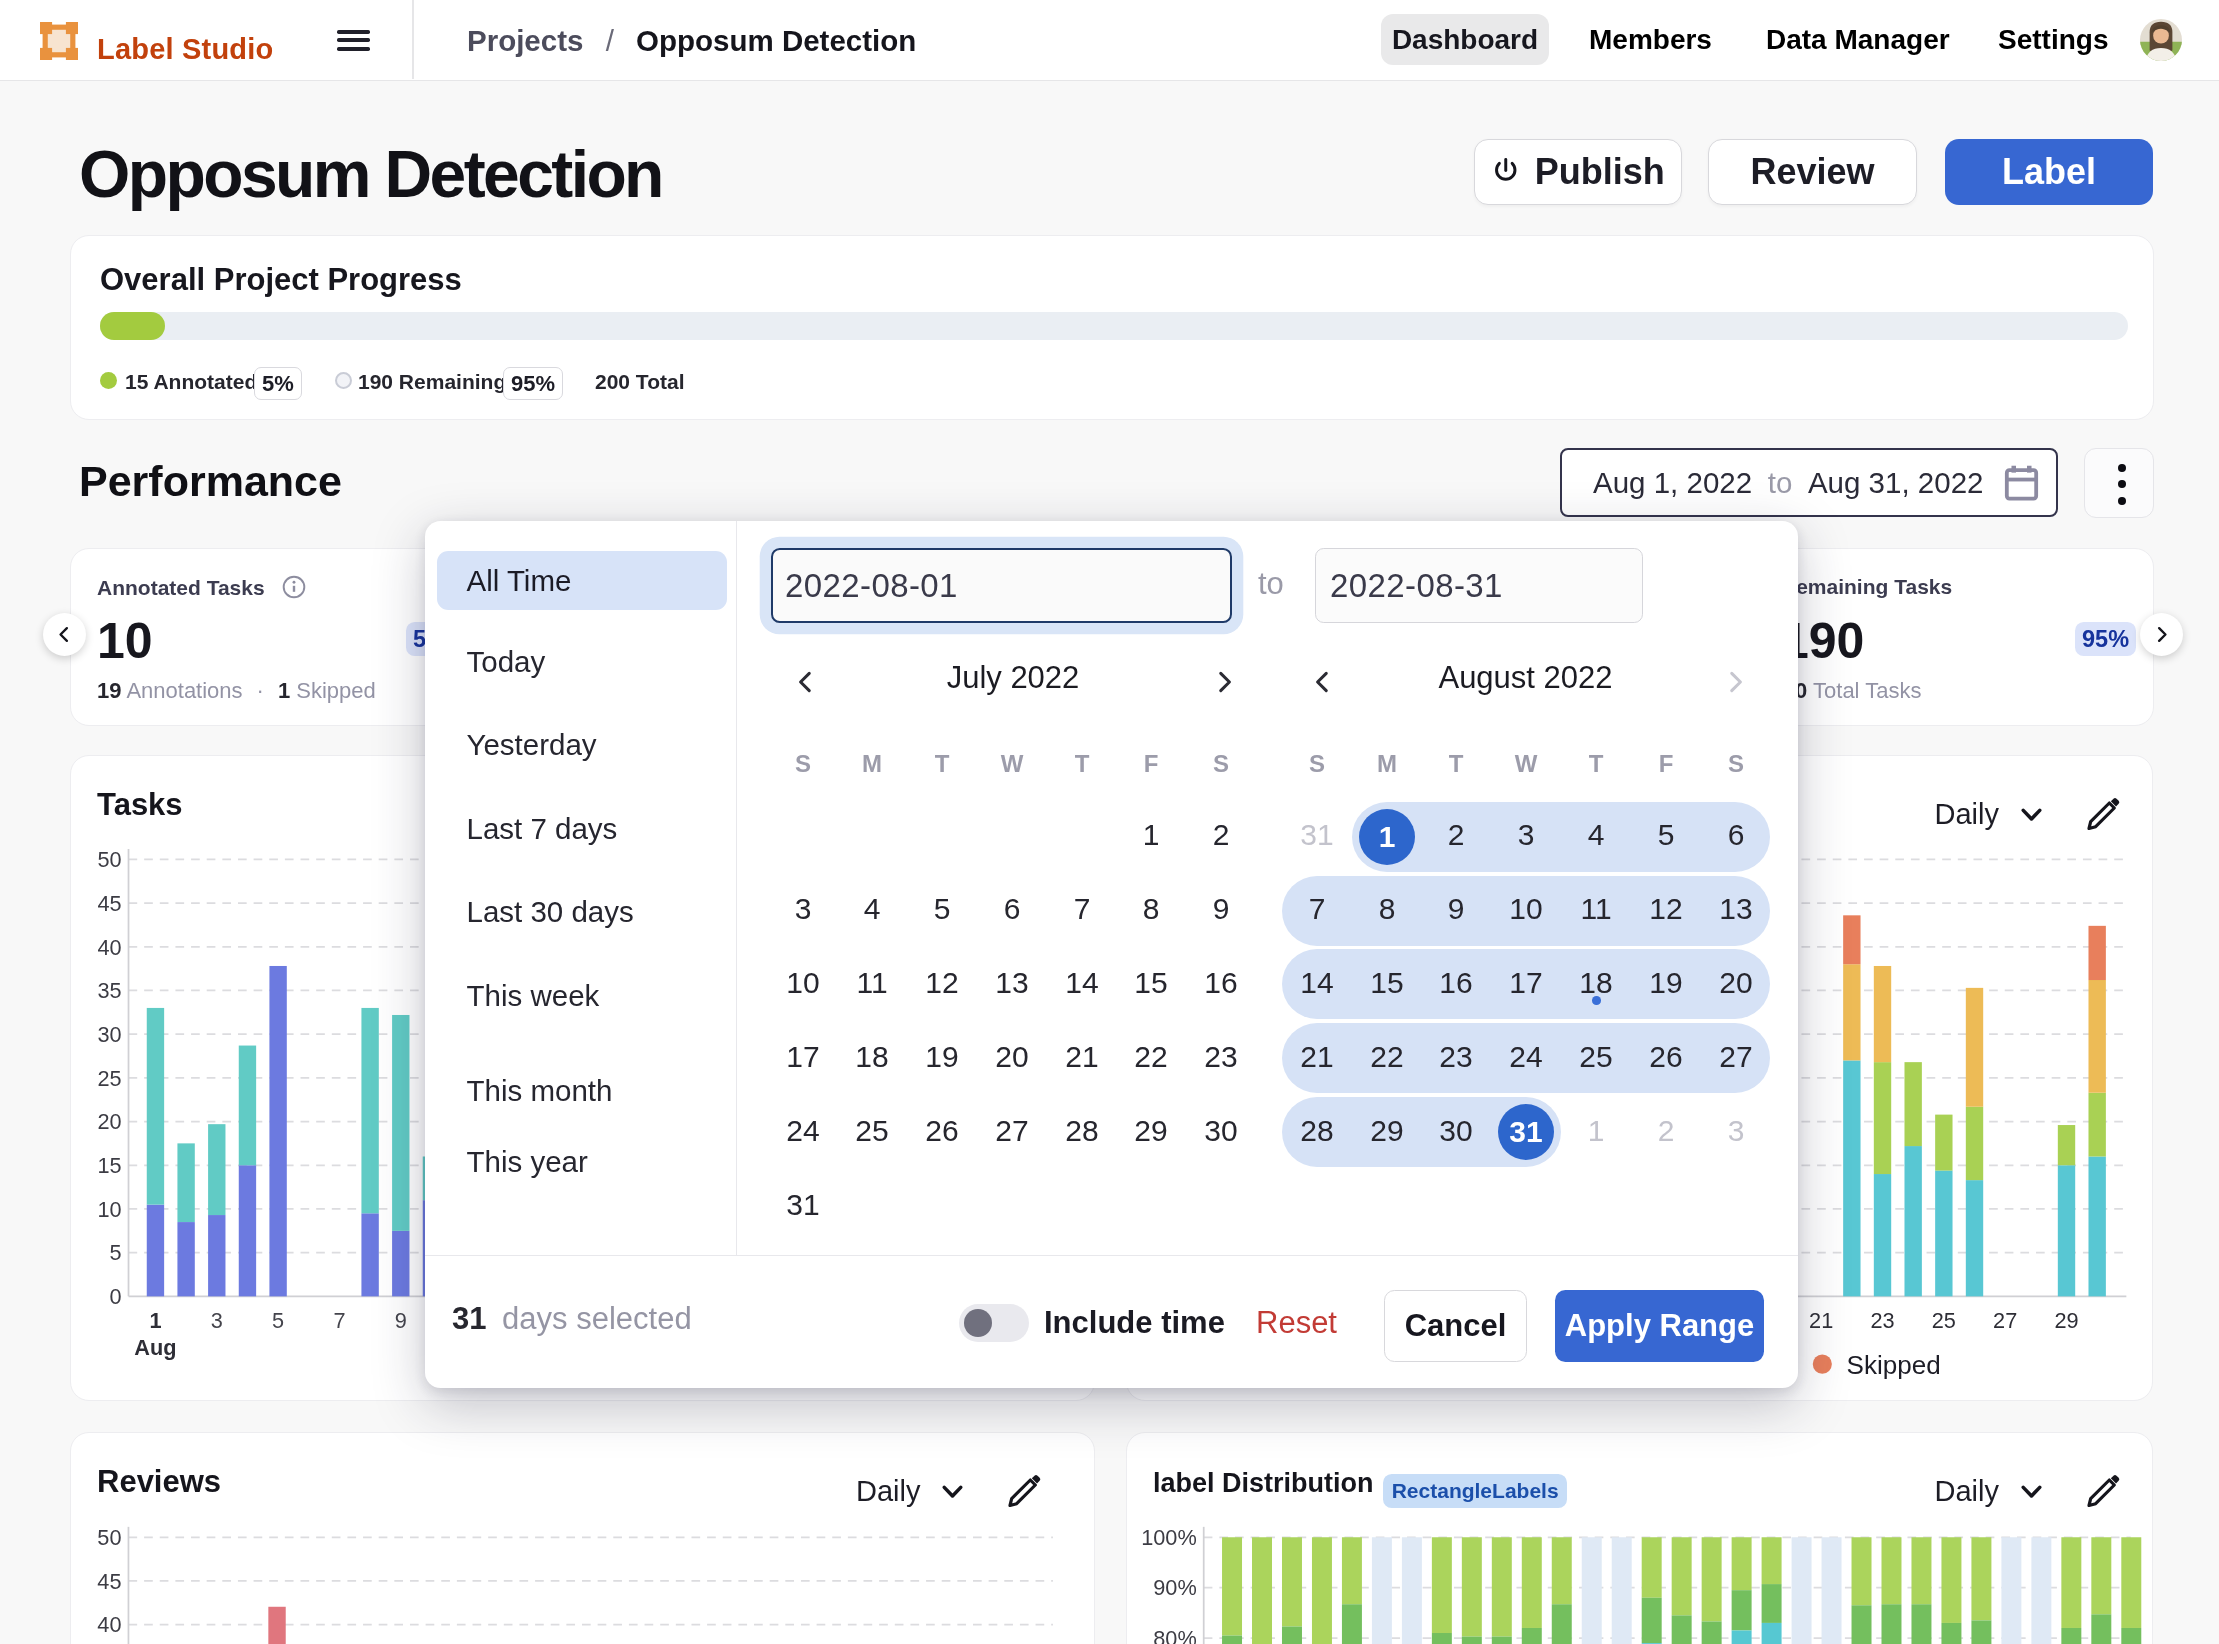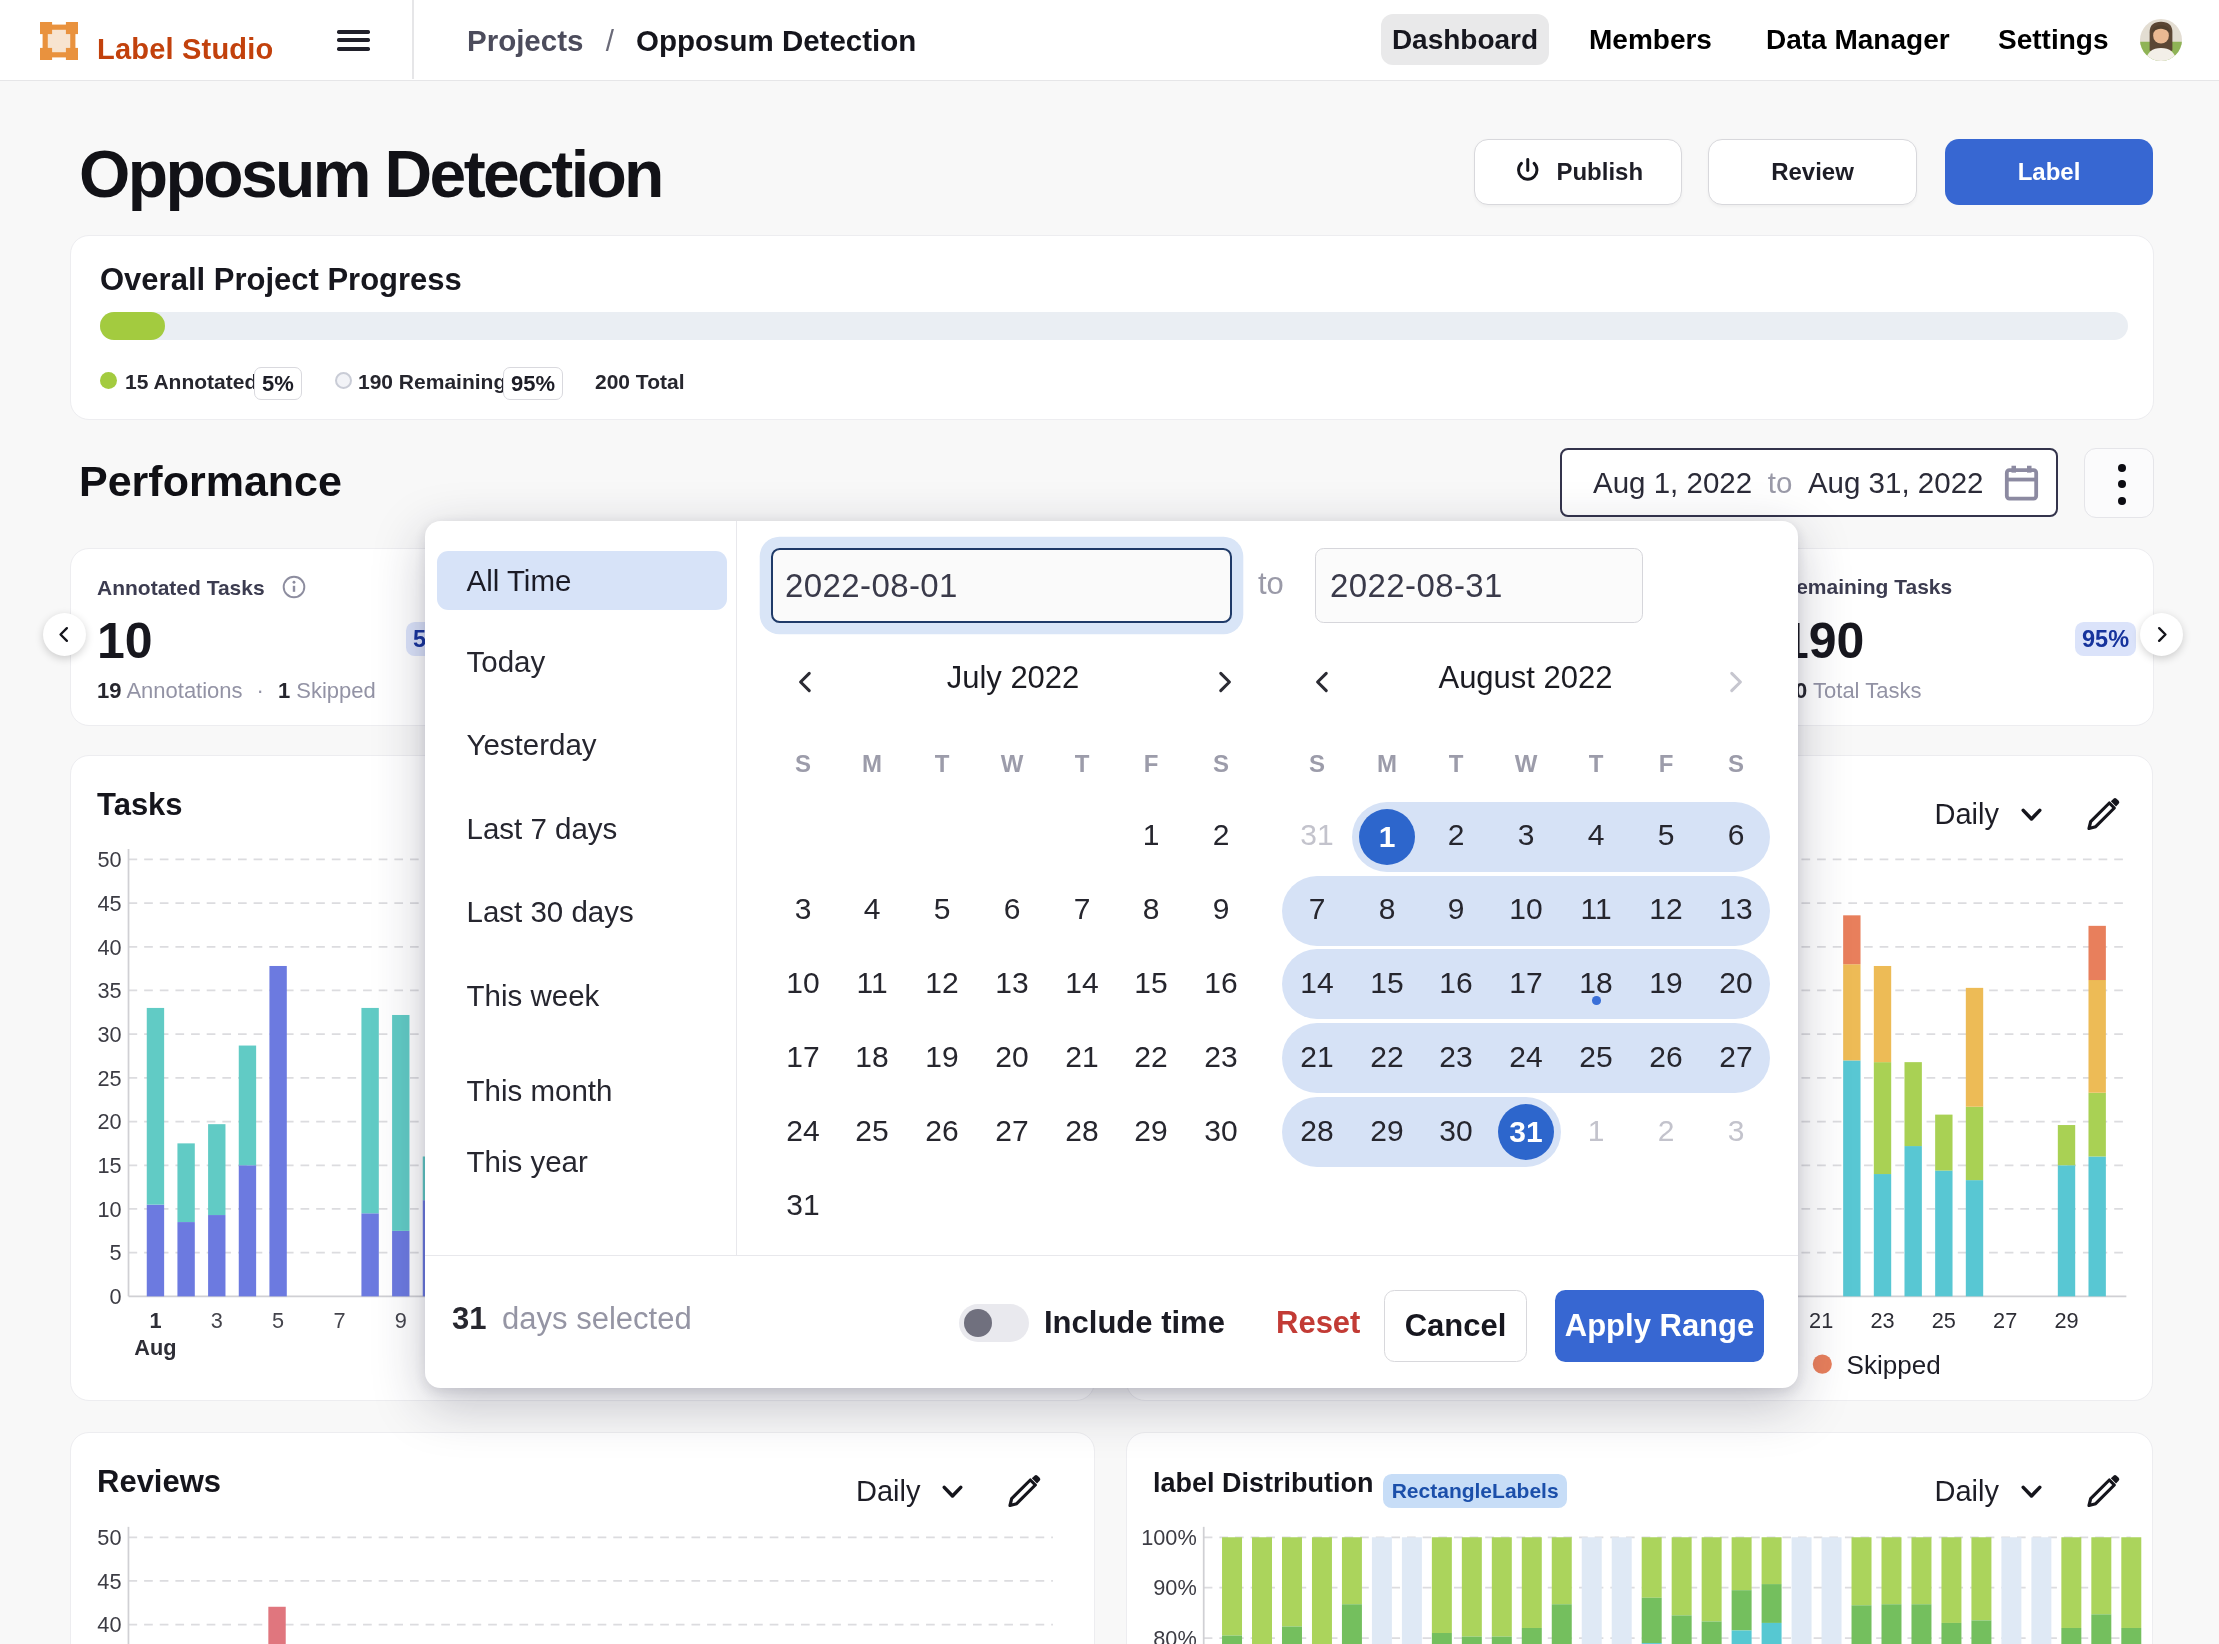--- a/index.html
+++ b/index.html
@@ -17,21 +17,21 @@
 #burger { position:absolute; left:337px; top:29.5px; width:33px; height:22px; }
 #burger div { height:4.3px; background:#20202a; border-radius:1.7px; margin-bottom:4.3px; }
 #crumbs { position:absolute; left:467px; top:23.5px; font-size:29.5px; color:#4c4c5c; font-weight:700;}
 #crumbs .sep { color:#6a6a78; font-weight:400; margin:0 14px; }
 #crumbs .cur { color:#15151c; font-weight:700; }
 .navlink { position:absolute; top:24px; font-size:28px; font-weight:700; color:#000000; }
 #nav-dash { left:1381px; top:14px; width:168px; height:51px; background:#e9e9ea; border-radius:12px; text-align:center; line-height:51px; font-size:28px; font-weight:700; color:#17171f; position:absolute;}
 
 
 #title { position:absolute; left:79px; top:136px; font-size:66px; font-weight:700; color:#121217; letter-spacing:-2.6px; }
-.btn { position:absolute; top:139px; height:66px; border-radius:14px; font-size:24px; font-weight:700; display:flex; align-items:center; justify-content:center; }
+.btn { position:absolute; top:139px; height:66px; border-radius:14px; font-size:36px; font-weight:700; display:flex; align-items:center; justify-content:center; }
 .btn-light { background:#fff; border:1.7px solid #d8d8dc; color:#1d1d26; box-shadow:0 1.7px 3.5px rgba(0,0,0,0.04); }
 .btn-blue { background:#3767d2; color:#fff; }
 
 
 #prog { position:absolute; left:70px; top:235px; width:2084px; height:185px; }
 #prog h3 { position:absolute; left:29px; top:26px; font-size:31px; font-weight:700; color:#17171e; }
 #progbar { position:absolute; left:29px; top:76px; width:2028px; height:28px; background:#eaeef3; border-radius:14px; }
 #progfill { width:65px; height:28px; background:#a3cb3f; border-radius:14px; }
 .legt { position:absolute; top:134px; font-size:21px; font-weight:700; color:#26262e; white-space:nowrap; }
 .chipb { position:absolute; top:131px; border:1.7px solid #d9d9de; border-radius:7px; padding:2.6px 7px; font-size:22px; font-weight:700; color:#1d1d26; background:#fff; }
@@ -74,21 +74,21 @@
 .dnum.gray { color:#c3c3cc; }
 .band { position:absolute; height:70px; background:#d6e2f6; border-radius:35px; }
 .dsel { position:absolute; width:56px; height:56px; margin-left:-28px; border-radius:50%; background:#2d66cc; color:#fff; font-weight:700; font-size:30px; display:flex; align-items:center; justify-content:center; }
 .navarr { position:absolute; top:148px; }
 #pfoot { position:absolute; left:0; bottom:0; width:1373px; height:133px; border-top:1.7px solid #e8e8ec; }
 #pfoot .txt { position:absolute; left:27px; top:45px; font-size:31px; color:#9595a4; }
 #pfoot .txt b { color:#27272f; font-weight:700; margin-right:7px;}
 #toggle { position:absolute; left:534px; top:48px; width:70px; height:38px; border-radius:19px; background:#e9e9ee; }
 #toggle div { position:absolute; left:5.2px; top:5.2px; width:28px; height:28px; border-radius:50%; background:#70707e; }
 #inc-lbl { position:absolute; left:619px; top:49px; font-size:31px; font-weight:700; color:#1b1b24; }
-#reset { position:absolute; left:851px; top:49px; font-size:31px; font-weight:700; color:#c23b35; }
+#reset { position:absolute; left:831px; top:49px; font-size:31px; font-weight:400; color:#c23b35; }
 #cancel { position:absolute; left:959px; top:34px; width:143px; height:72px; background:#fff; border:1.7px solid #d8d8dc; border-radius:10.4px; font-size:31px; font-weight:700; color:#17171f; display:flex; align-items:center; justify-content:center; }
 #apply { position:absolute; left:1130px; top:34px; width:209px; height:72px; background:#3767d2; border-radius:10.4px; font-size:31px; font-weight:700; color:#fff; display:flex; align-items:center; justify-content:center; }
 </style>
 </head>
 <body>
 <div id="page">
   <div id="nav">
     <svg id="logo" width="38" height="38" viewBox="0 0 44 44">
       <rect x="6" y="6" width="32" height="32" fill="#f7e4d0" stroke="#e9923e" stroke-width="6"></rect>
       <rect x="0" y="0" width="14" height="14" fill="#e9923e"></rect>

